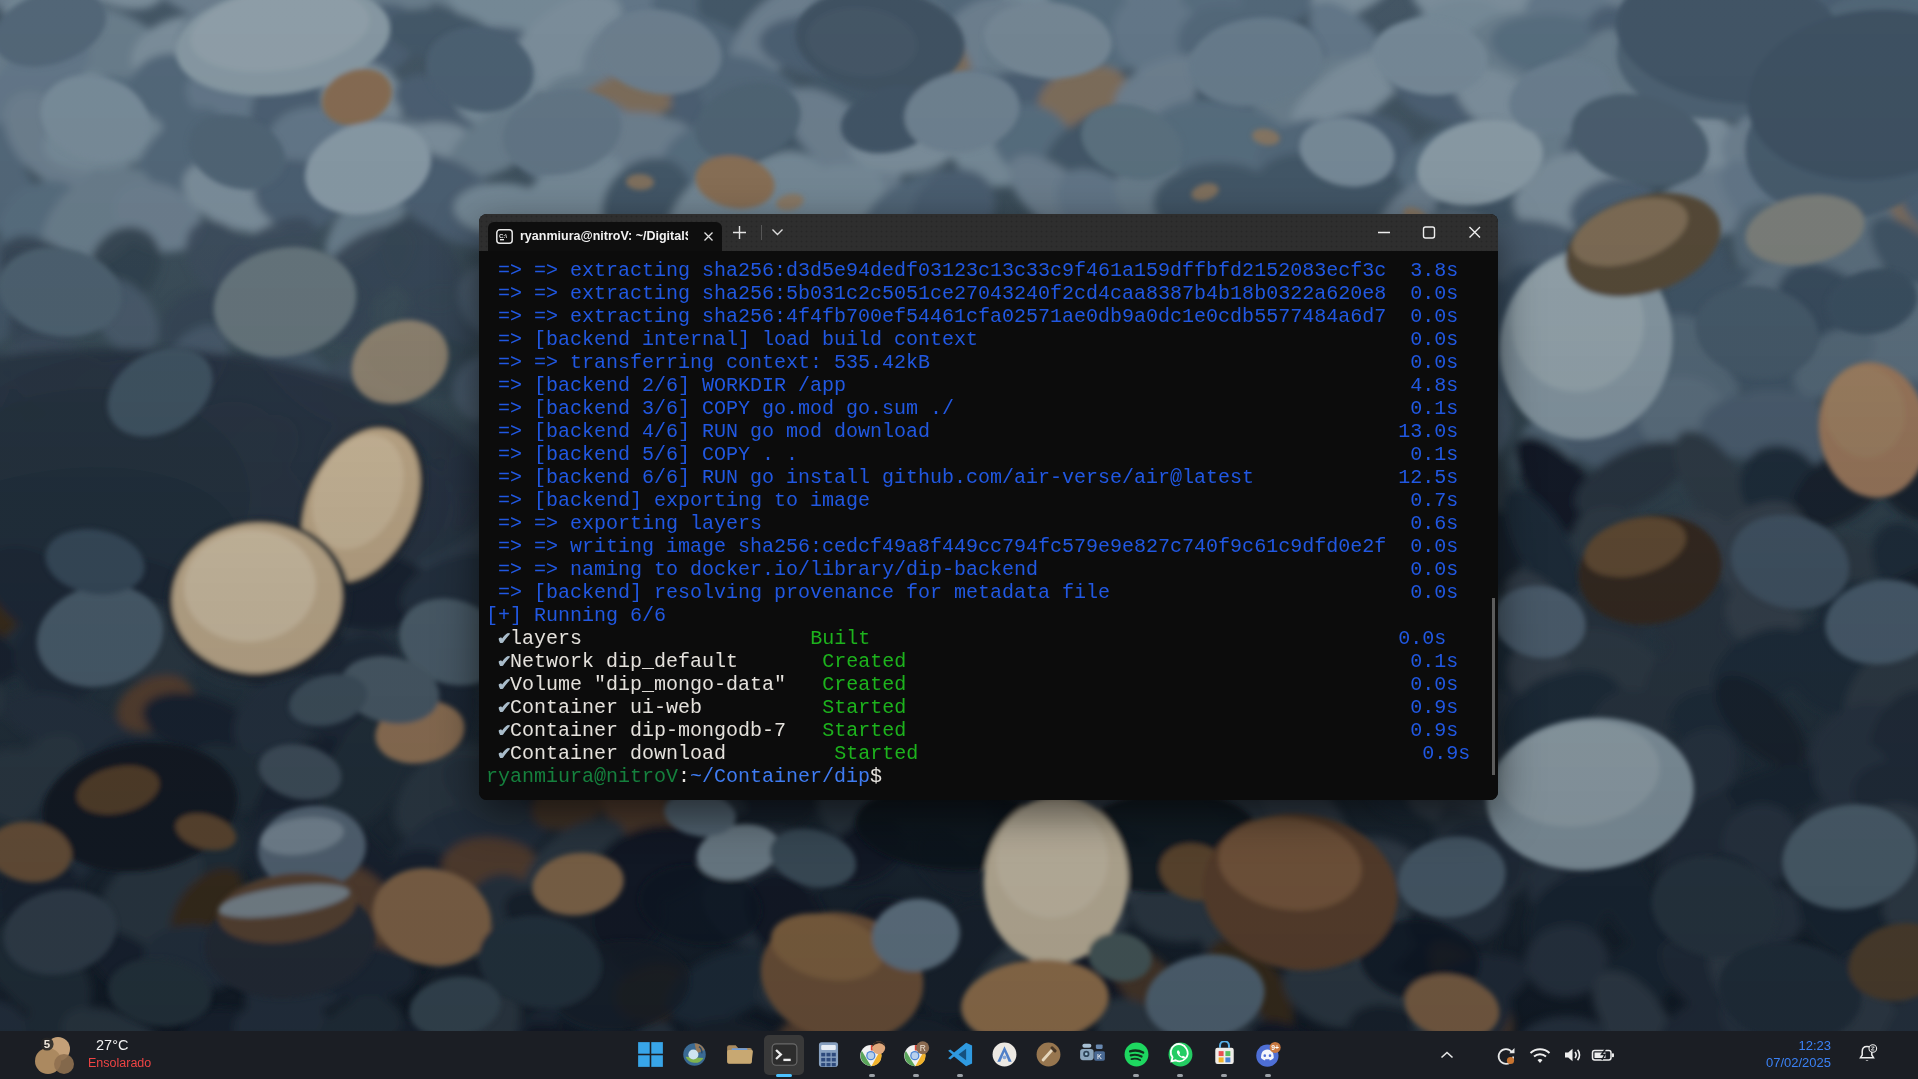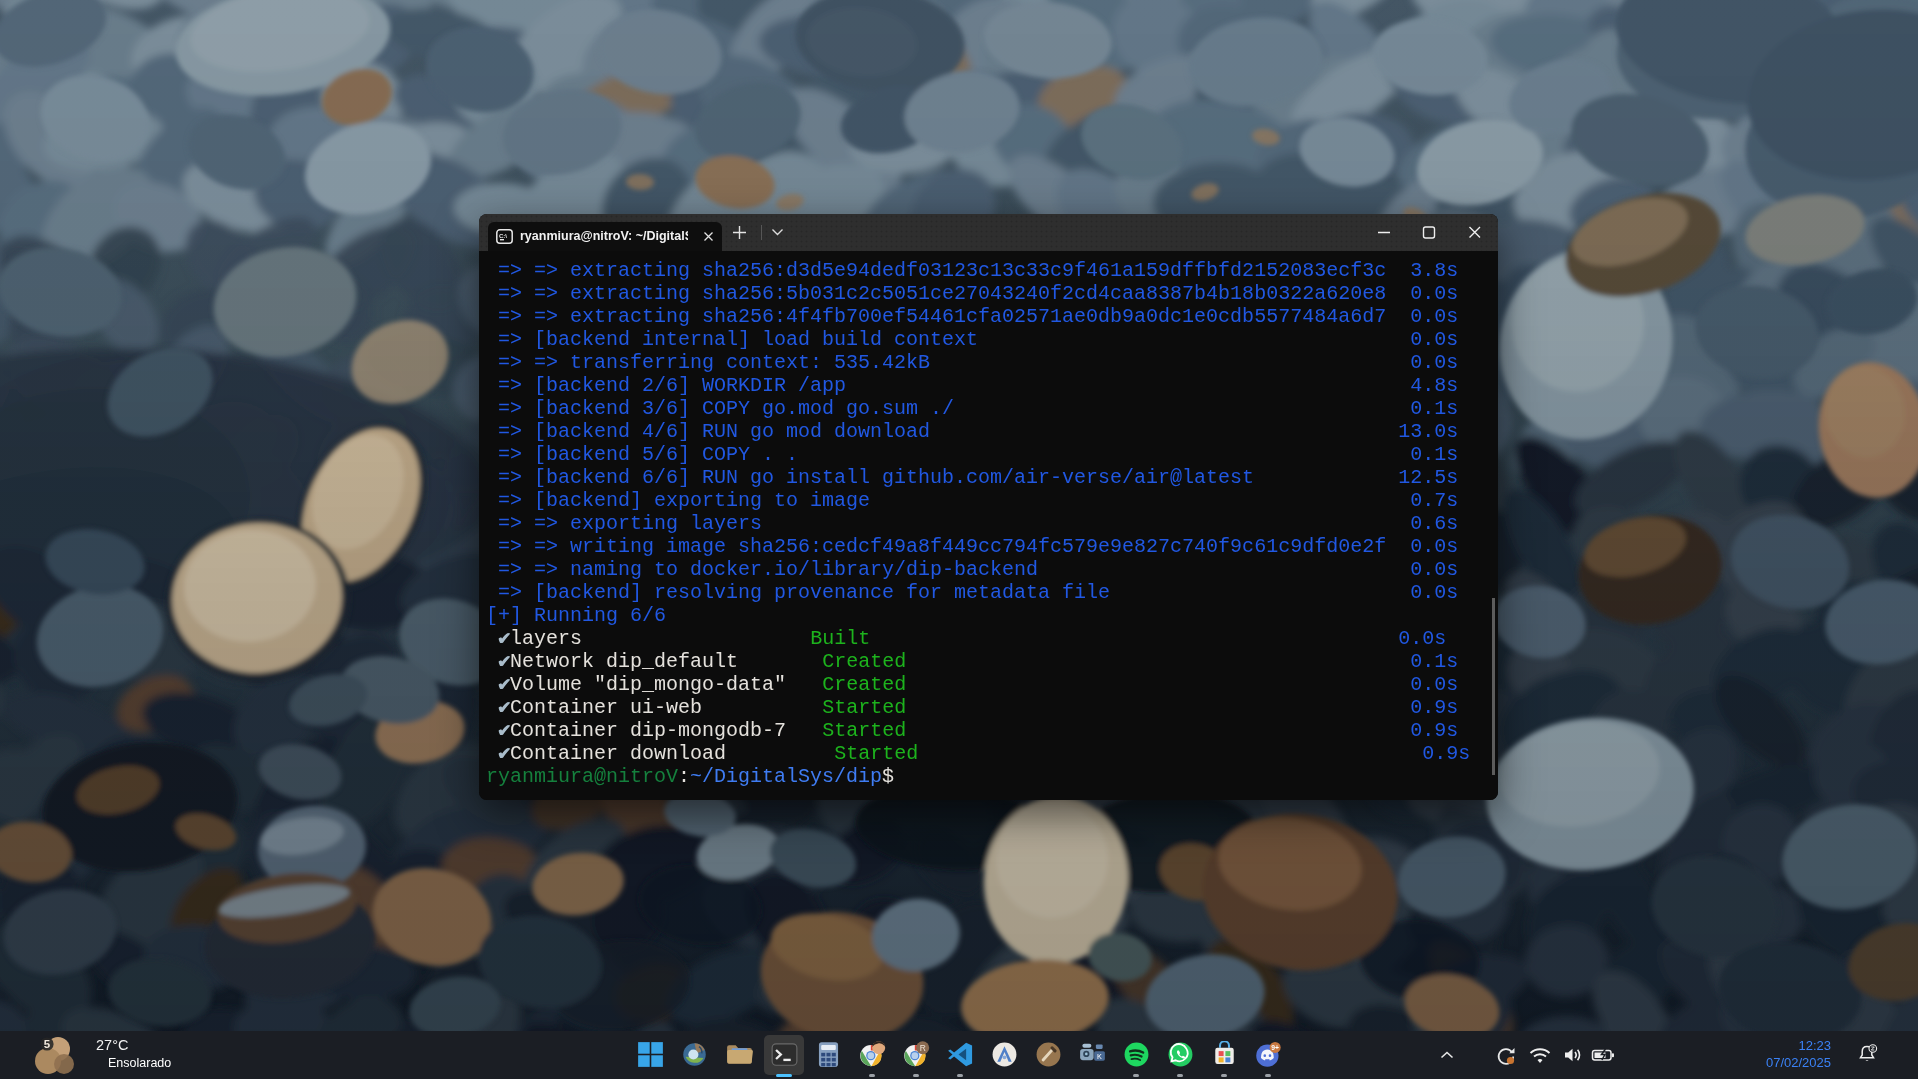--- a/index.html
+++ b/index.html
@@ -19,21 +19,21 @@
 
 #tbody { position:absolute; left:0; top:37px; width:100%; height:549px; background:#0c0c0c; }
 #ttext { position:absolute; left:7px; top:8px; font-family:"Liberation Mono",monospace;
   font-size:20px; line-height:23px; white-space:pre; letter-spacing:0; }
 .b { color:#2158e2;text-align:center; } .g { color:#1db31d;text-align:center; } .w { color:#e4e1dc; }
 .ck { color:#a9bcca; font-weight:bold; text-shadow:0.7px 0 0 #a9bcca; } .pg { color:#15803d; } .pb { color:#3f7cf2; }
 #scrb { position:absolute; right:3px; top:347px; width:3px; height:177px; background:#5c5c5c; }
 
 #task { position:absolute; left:0; top:1031px; width:1918px; height:48px; background:#1b1e24; }
 #wxtemp { position:absolute; left:96px; top:6px; font-size:14.5px; color:#f2f2f2; }
-#wxdesc { position:absolute; left:108px; top:25px; font-size:12.5px; color:#ffffff; }
+#wxdesc { position:absolute; left:88px; top:25px; font-size:12.5px; color:#ef4444; }
 #clock { position:absolute; right:87px; top:6px; text-align:right; color:#3b82f6;
   font-size:13px; line-height:17px; }
 </style></head>
 <body>
 <div id="bg"><svg width="1918" height="1079" viewBox="0 0 1918 1079">
 <defs>
 <linearGradient id="wg" x1="0" y1="0" x2="0" y2="1">
 <stop offset="0" stop-color="#4e6272"></stop>
 <stop offset="0.35" stop-color="#40545f"></stop>
 <stop offset="0.62" stop-color="#2b3b47"></stop>
@@ -649,21 +649,21 @@
 <span class="b"> =&gt; =&gt; writing image sha256:cedcf49a8f449cc794fc579e9e827c740f9c61c9dfd0e2f  0.0s</span>
 <span class="b"> =&gt; =&gt; naming to docker.io/library/dip-backend                               0.0s</span>
 <span class="b"> =&gt; [backend] resolving provenance for metadata file                         0.0s</span>
 <span class="b">[+] Running 6/6</span>
  <span class="ck">✔</span><span class="w">layers                   </span><span class="g">Built                                            </span><span class="b">0.0s</span>
  <span class="ck">✔</span><span class="w">Network dip_default       </span><span class="g">Created                                          </span><span class="b">0.1s</span>
  <span class="ck">✔</span><span class="w">Volume "dip_mongo-data"   </span><span class="g">Created                                          </span><span class="b">0.0s</span>
  <span class="ck">✔</span><span class="w">Container ui-web          </span><span class="g">Started                                          </span><span class="b">0.9s</span>
  <span class="ck">✔</span><span class="w">Container dip-mongodb-7   </span><span class="g">Started                                          </span><span class="b">0.9s</span>
  <span class="ck">✔</span><span class="w">Container download         </span><span class="g">Started                                          </span><span class="b">0.9s</span>
-<span class="pg">ryanmiura@nitroV</span><span class="w">:</span><span class="pb">~/DigitalSys/dip</span><span class="w">$</span></div>
+<span class="pg">ryanmiura@nitroV</span><span class="w">:</span><span class="pb">~/Container/dip</span><span class="w">$</span></div>
     <div id="scrb"></div>
   </div>
 </div>
 <div id="task">
 <svg style="position:absolute;left:34px;top:3px;" width="48" height="44" viewBox="0 0 48 44">
       <circle cx="24" cy="15" r="12" fill="#c4a078"></circle>
       <circle cx="14" cy="27" r="13" fill="#ab8960"></circle>
       <circle cx="30" cy="30" r="10" fill="#8f7050" opacity="0.9"></circle>
       <circle cx="13" cy="10" r="6.6" fill="#262626" opacity="0.88"></circle>
       <text x="13" y="14.2" font-size="11.5" fill="#f0e8dc" text-anchor="middle" font-family="Liberation Sans" font-weight="bold">5</text>

